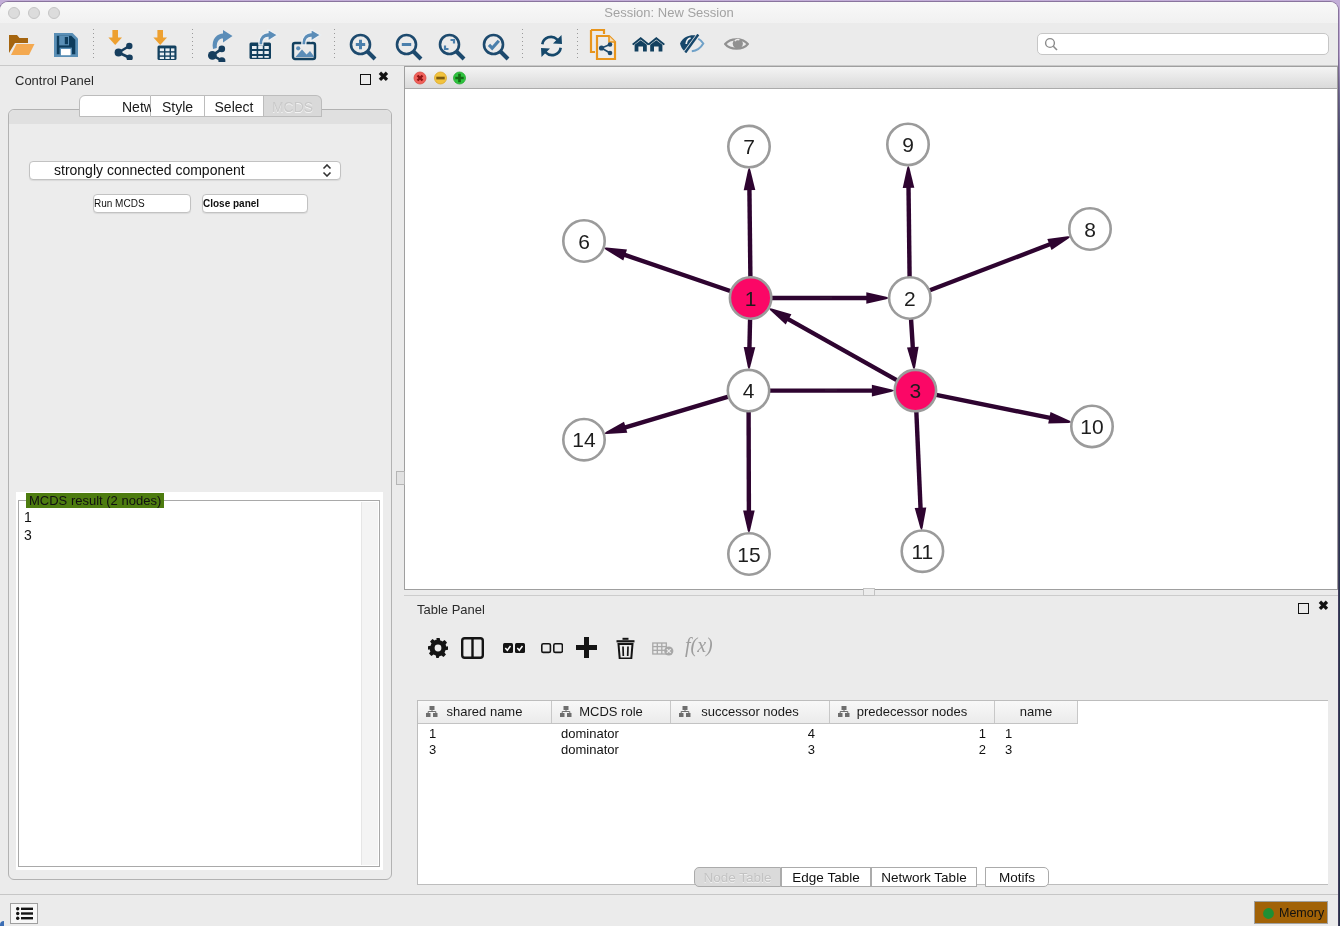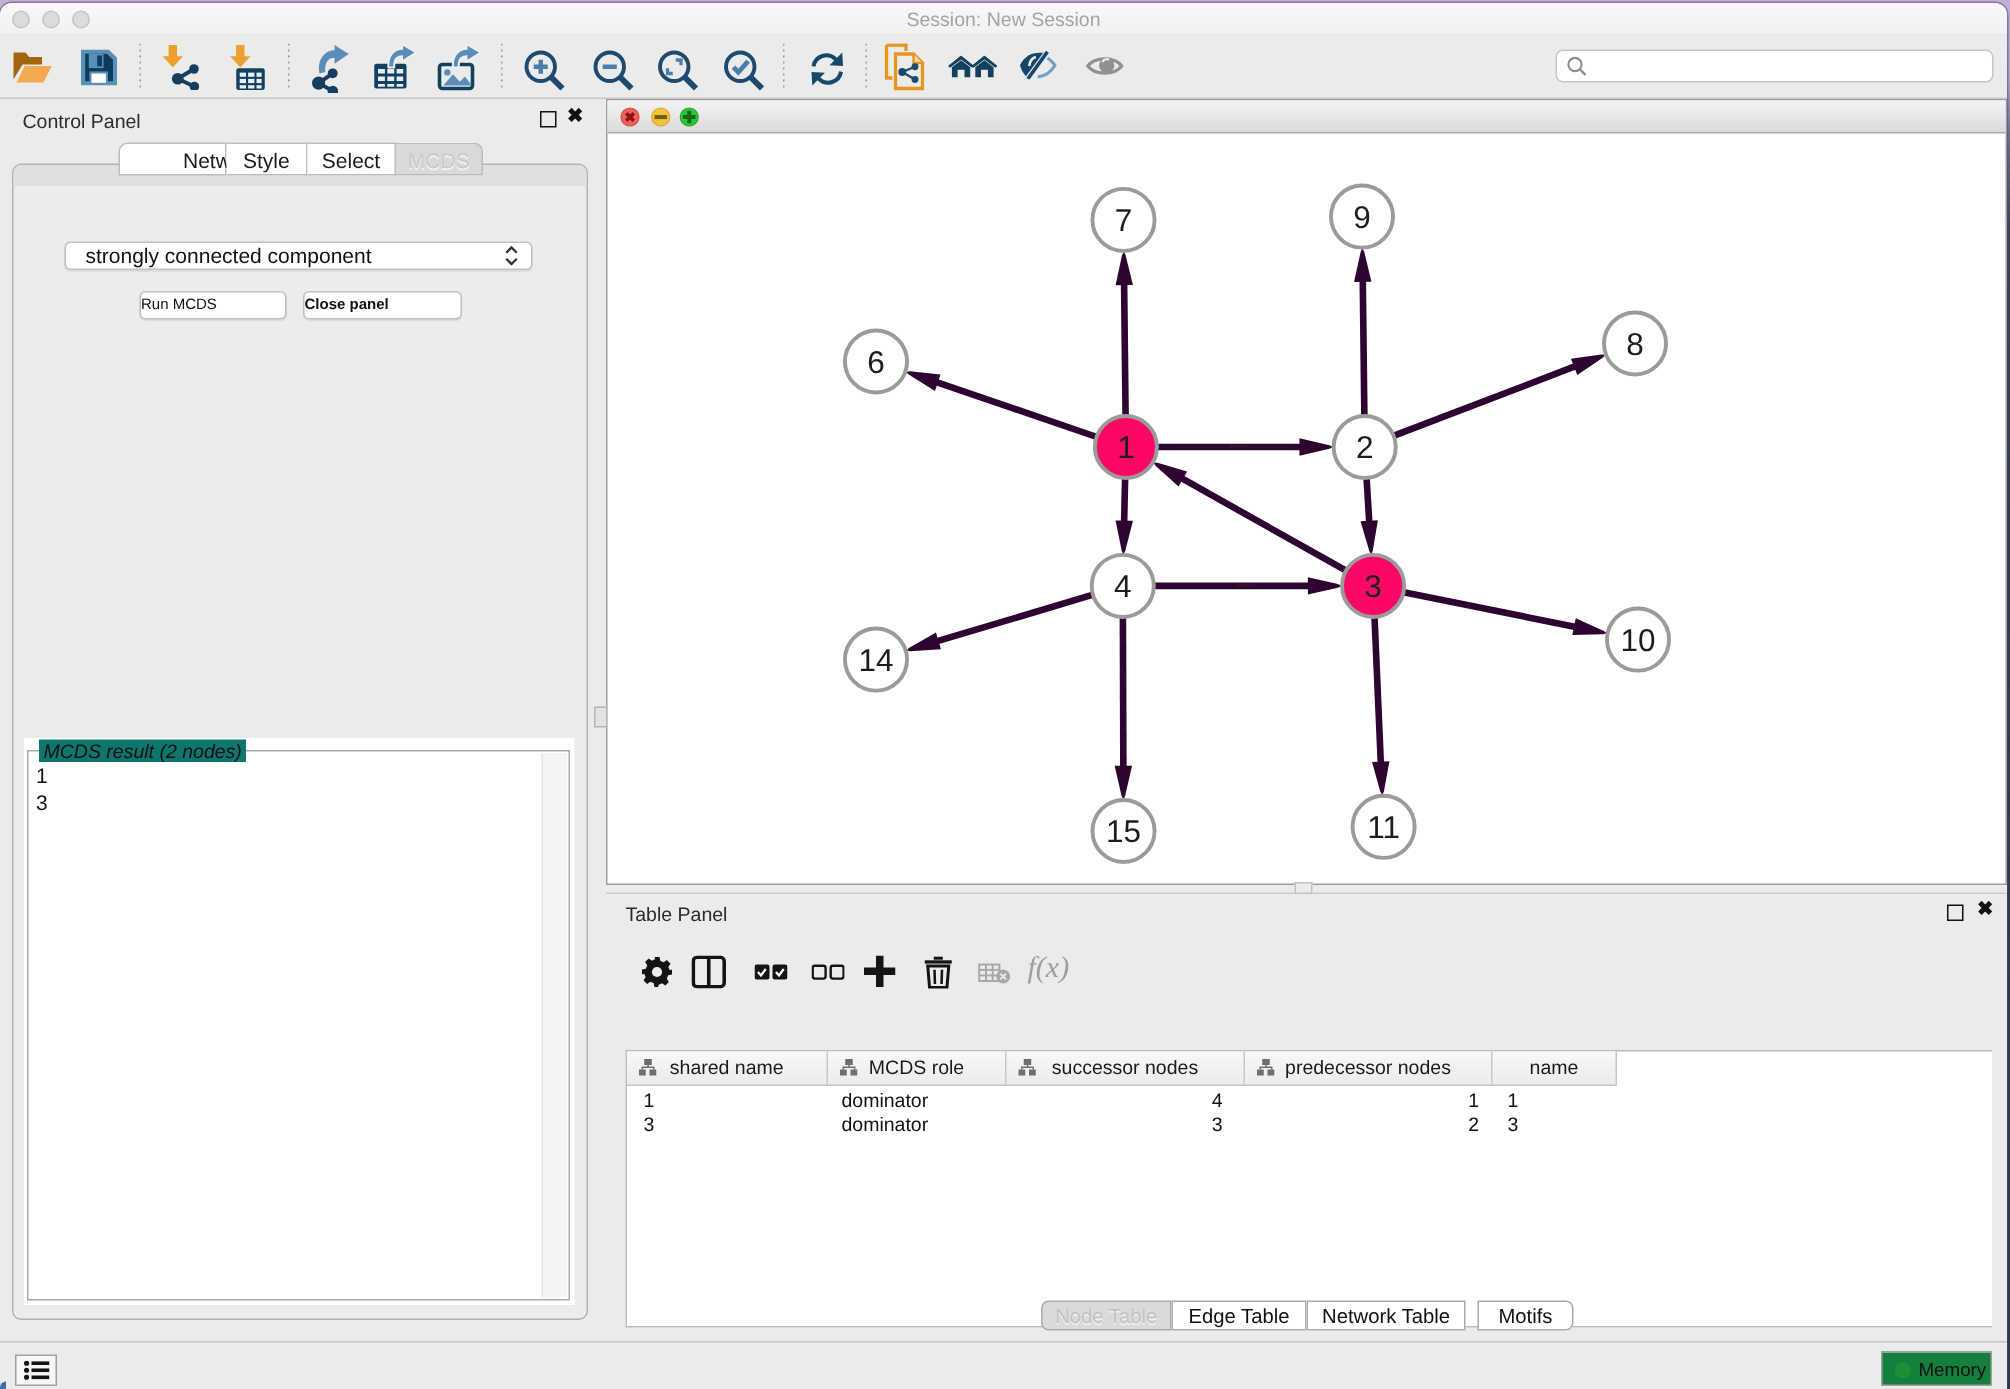--- a/index.html
+++ b/index.html
@@ -31,32 +31,32 @@
   .tabs{position:absolute;left:79px;top:29px;height:22px;z-index:3;font-size:14px;}
   .tab{position:absolute;top:0;height:22px;line-height:22px;text-align:center;
       background:#fff;border:1px solid #bcbcbc;box-sizing:border-box;color:#1a1a1a;}
   .tab.dis{background:#d9d9d9;color:#c9c9c9;text-shadow:0 1px 0 #f4f4f4;}
   .cp-panel{position:absolute;left:8px;top:43px;width:384px;height:771px;
       border:1px solid #b2b2b2;border-radius:6px;background:#ececec;box-sizing:border-box;}
   .cp-panel .topstrip{position:absolute;left:0;top:0;width:100%;height:14px;
       background:#e0e0e0;border-radius:6px 6px 0 0;}
   .opt-label{position:absolute;left:0;top:28px;width:100%;text-align:center;
       font-size:14px;color:#111;}
-  .select{position:absolute;left:34px;top:51px;width:312px;height:19px;
+  .select{position:absolute;left:20px;top:51px;width:312px;height:19px;
       background:#fff;border:1px solid #c2c2c2;border-radius:4px;box-sizing:border-box;
-      font-size:14px;color:#111;line-height:17px;padding-left:13px;
+      font-size:14px;color:#111;line-height:17px;padding-left:24px;
       box-shadow:0 1px 1px rgba(0,0,0,.08);}
   .btn{position:absolute;height:19px;background:#fff;border:1px solid #c2c2c2;
       border-radius:4px;box-sizing:border-box;font-size:10px;color:#111;
       line-height:17px;box-shadow:0 1px 1px rgba(0,0,0,.08);}
   .result{position:absolute;left:16px;top:426px;width:367px;height:378px;background:#fff;}
   .result .tb{position:absolute;left:2px;top:8px;right:3px;bottom:3px;
       border:1px solid #a9a9a9;}
-  .result .lbl{position:absolute;left:7px;top:-8px;background:#0f766e;padding:0 3px;
-      font-size:13px;color:#111;font-style:italic;}
+  .result .lbl{position:absolute;left:7px;top:-8px;background:#4d7c0f;padding:0 3px;
+      font-size:13px;color:#111;}
   .result .txt{position:absolute;left:5px;top:7px;font-size:14px;color:#111;line-height:18px;}
   .result .sb{position:absolute;right:1px;top:1px;width:16px;bottom:1px;background:#f4f4f4;border-left:1px solid #e6e6e6;}
   
   .netwin{position:absolute;left:404px;top:64px;width:934px;height:524px;
       border:1px solid #9f9f9f;box-sizing:border-box;background:#fff;}
   .nw-head{position:absolute;left:0;top:0;width:100%;height:22px;
       background:linear-gradient(#f4f4f4,#dadada);border-bottom:1px solid #ababab;box-sizing:border-box;}
   .nw-title{position:absolute;top:3px;width:100%;text-align:center;font-size:13px;
       font-weight:bold;color:#333;}
   
@@ -72,21 +72,21 @@
   .th{position:absolute;top:0;height:22px;border-right:1px solid #c8c8c8;box-sizing:border-box;
       font-size:13px;color:#1a1a1a;text-align:center;line-height:22px;}
   .td{position:absolute;font-size:13px;color:#111;}
   .btabs{position:absolute;left:0;top:271px;width:100%;height:20px;font-size:13px;}
   .btab{position:absolute;top:0;height:20px;line-height:20px;text-align:center;
       background:#fff;border:1px solid #ababab;box-sizing:border-box;color:#111;font-size:13.5px;}
   .btab.dis{background:#dadada;color:#c3c3c3;text-shadow:0 1px 0 #f0f0f0;}
   
   .status{position:absolute;left:0;top:892px;width:1338px;height:36px;background:#ebebeb;
       border-top:1px solid #c6c6c6;box-sizing:border-box;}
-  .mem{position:absolute;left:1254px;top:6px;width:74px;height:23px;background:#15803d;
+  .mem{position:absolute;left:1254px;top:6px;width:74px;height:23px;background:#a16207;
       border:1px solid #a0a0a0;box-sizing:border-box;font-size:13px;color:#111;}
   .lbtn{position:absolute;left:10px;top:8px;width:28px;height:21px;background:#f7f7f7;
       border:1px solid #9f9f9f;box-sizing:border-box;}
 </style>
 </head>
 <body>
 <div class="win">
   <div class="titlebar">
     <div class="tl" style="left:8px;"></div>
     <div class="tl" style="left:28px;"></div>

